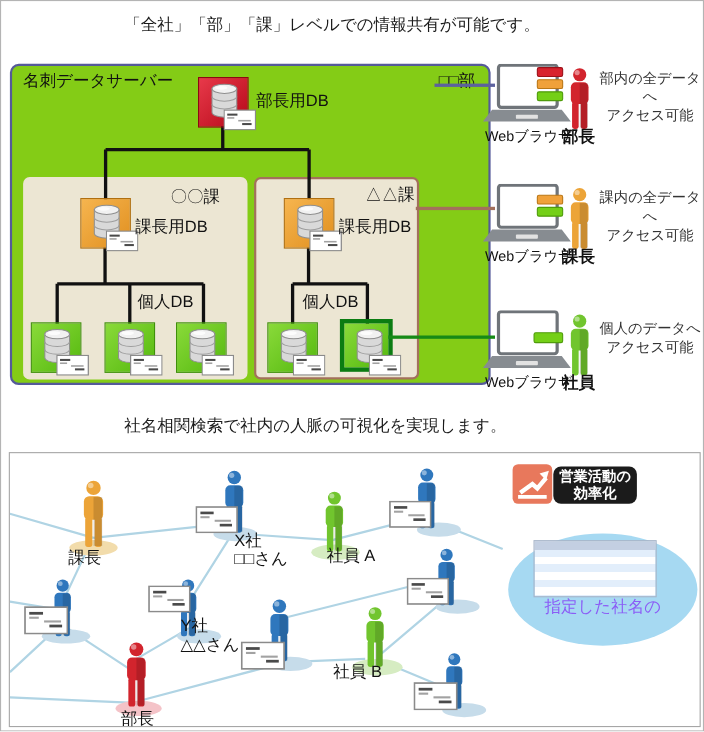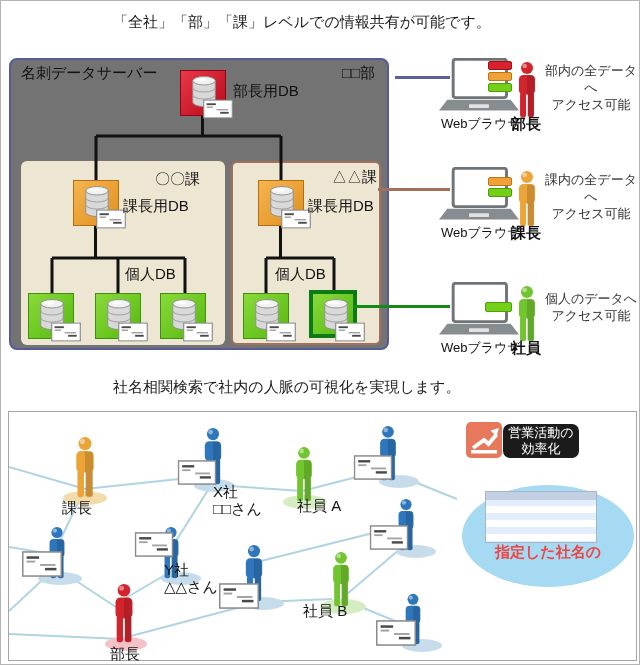--- a/index.html
+++ b/index.html
@@ -6,22 +6,22 @@
   .page{position:relative;width:640px;height:665px;box-sizing:border-box;border:1px solid #b4b4b4;
         background:#fff;font-family:"Liberation Sans",sans-serif;overflow:hidden;}
   .abs{position:absolute;}
   
   .hbtn{position:absolute;width:95px;height:27px;border-radius:5px;box-sizing:border-box;
         background:linear-gradient(#7ab4e8 0%,#3377c4 45%,#1a58a8 55%,#2a6cbd 100%);
         border:1px solid #8fb6dd;box-shadow:inset 0 0 0 1px #154c8f;
         color:#fff;font-weight:bold;font-size:15px;text-align:center;line-height:25px;}
   .hdesc{position:absolute;font-size:15px;color:#1a1a1a;white-space:nowrap;}
   
-  .server{position:absolute;left:8px;top:57px;width:380px;height:292px;box-sizing:border-box;
-          background:#737373;border:2px solid #555a99;border-radius:8px;}
+  .server{position:absolute;left:8px;top:57px;width:437px;height:292px;box-sizing:border-box;
+          background:#84cc16;border:2px solid #555a99;border-radius:8px;}
   .subbox{position:absolute;background:#ece6d3;border-radius:6px;box-sizing:border-box;}
   .lbl{position:absolute;font-size:15px;color:#111;white-space:nowrap;}
   .tile{position:absolute;width:46px;height:46px;box-sizing:border-box;}
   .tile svg.cyl{position:absolute;left:8px;top:4px;width:30px;height:34px;}
   .tile svg.crd{position:absolute;left:22px;top:28px;width:30px;height:20px;}
   .t-red{background:linear-gradient(135deg,#e8394a,#b50818);border:1px solid #8f0612;}
   .t-orange{background:linear-gradient(135deg,#f6b54f,#e08f1f);border:1px solid #b06f10;}
   .t-green{background:linear-gradient(135deg,#8ada3a,#54b80e);border:1px solid #3f900a;}
   .t-hl{border:4px solid #0b7c12;}
   
@@ -38,28 +38,28 @@
   
   .netbox{position:absolute;left:7px;top:410px;width:629px;height:250px;box-sizing:border-box;
           background:#fff;border:1px solid #a6a6a6;}
   .shadow{position:absolute;border-radius:50%;}
   .sh-blue{background:#c6dcea}.sh-green{background:#d6ecc2}.sh-orange{background:#f2dcab}.sh-red{background:#f4c3c8}
   .nlbl{position:absolute;font-size:15px;line-height:17px;color:#111;white-space:nowrap;}
   .cardicon{position:absolute;}
   
   .fx-icon{position:absolute;width:36px;height:36px;border-radius:5px;background:#e8785c;}
   .fx-pill{position:absolute;width:76px;height:34px;border-radius:7px;background:#1b1b1b;
-           color:#fff;font-size:13px;font-weight:normal;line-height:16px;text-align:center;padding-top:1px;box-sizing:border-box;}
+           color:#fff;font-size:13px;font-weight:bold;line-height:16px;text-align:center;padding-top:1px;box-sizing:border-box;}
   
   .bubble{position:absolute;border-radius:50%;background:#a6d9f2;}
   .minitable{position:absolute;width:112px;height:52px;border:1px solid #a7b5c9;box-sizing:border-box;
      background:linear-gradient(#c3cfe2 0 8px,rgba(255,255,255,0) 8px),
                 repeating-linear-gradient(180deg,#ffffff 0 7px,#e2eefb 7px 14px);}
-  .bubtxt{position:absolute;width:152px;text-align:center;font-size:15px;font-weight:bold;
-          line-height:19px;color:#ef4444;}
+  .bubtxt{position:absolute;width:152px;text-align:center;font-size:15px;font-weight:normal;
+          line-height:19px;color:#8b5cf6;}
 </style>
 </head>
 <body>
 
 <svg width="0" height="0" style="position:absolute">
   <defs>
     <symbol id="sym-person" viewBox="0 0 40 78">
       <circle cx="20" cy="9.5" r="8.2" fill="currentColor"></circle>
       <circle cx="16.8" cy="6.8" r="3.2" fill="#fff" opacity=".45"></circle>
       <rect x="9" y="19" width="22" height="27" rx="6" fill="currentColor"></rect>

